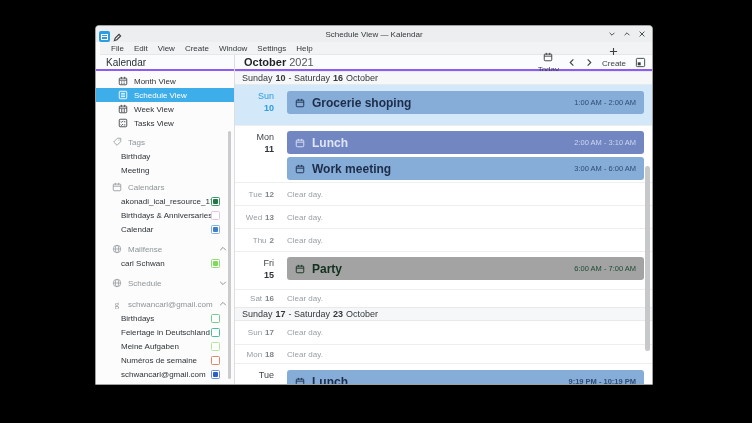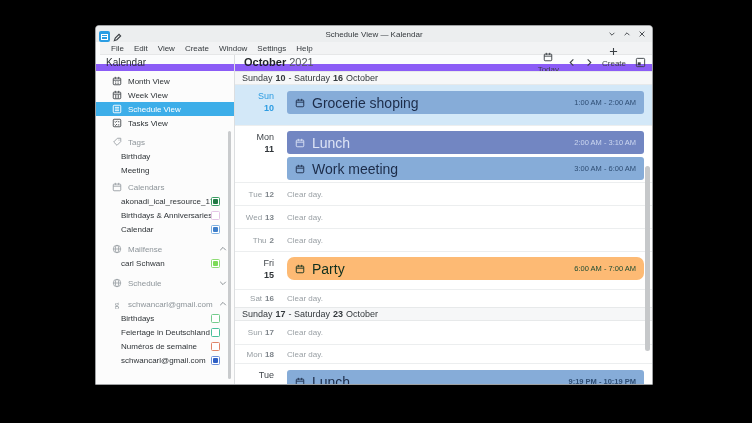--- a/index.html
+++ b/index.html
@@ -19,36 +19,36 @@
   .tb-ctrls { position:absolute; right:6px; top:0; height:16px; display:flex; gap:7px; align-items:center; color:#44484c; }
   .tb-ctrls svg { display:block; }
 
   
   .menubar { position:absolute; left:4px; top:16px; width:100%; height:13px; background:#f2f3f4;
     display:flex; align-items:center; padding-left:6px; border-bottom:1px solid #e6e7e8; }
   .menu-item { font-size:8px; color:#34393d; padding:0 5px; }
 
   
   .headerband { position:absolute; left:0; top:29px; width:100%; height:16px; background:#fbfcfd;
-    border-bottom:7px solid #8b5cf6; }
+    border-bottom:2px solid #8b5cf6; }
   .app-name { position:absolute; left:10px; top:2px; font-size:10px; color:#2b3034; }
   .hb-month { position:absolute; left:148px; top:1px; font-size:11px; color:#1f2326; }
   .hb-month .m { font-weight:bold; }
   .hb-month .y { font-weight:normal; color:#53585c; margin-left:3px; }
   .toolbar { position:absolute; right:6px; top:0; height:15px; display:flex; align-items:center; gap:9px; color:#3a3f44; }
   .tool-btn { display:flex; align-items:center; gap:3px; font-size:8px; color:#3a3f44;flex-direction:column; }
   .tool-btn svg { display:block; }
 
   
   .body { position:absolute; left:0; top:45px; width:100%; height:315px; display:flex; }
   .v-divider { position:absolute; left:138px; top:29px; width:1px; height:331px; background:#dcdee0; }
 
   
   .sidebar { position:relative; width:138px; height:100%; background:#fcfcfc; overflow:hidden; }
-  .side-row { position:relative; height:14px; display:flex; align-items:center; padding-left:16px; font-size:8px; color:#2e3337; }
+  .side-row { position:relative; height:14px; display:flex; align-items:center; padding-left:22px; font-size:8px; color:#2e3337; }
   .side-row .ic { width:10px; height:10px; margin-right:6px; display:inline-flex; color:#474c50; }
   .side-row.selected { background:#3daee9; color:#fff; }
   .side-row.selected .ic { color:#fff; }
   .sec-head { position:relative; height:14px; display:flex; align-items:center; padding-left:16px; font-size:8px; color:#8e959a; }
   .sec-head .ic { width:10px; height:10px; margin-right:6px; display:inline-flex; color:#9aa0a5; }
   .sec-head .chev { position:absolute; right:7px; top:3px; color:#7d8387; }
   .sub-row { position:relative; height:14px; display:flex; align-items:center; padding-left:25px; font-size:8px; color:#2e3337; }
   .spacer5 { height:5px; } .spacer6 { height:6px; } .spacer3 { height:3px; } .spacer7 { height:7px; }
   .cb { position:absolute; right:14px; top:2.5px; width:9px; height:9px; border:1px solid; background:#fff;
     border-radius:1.5px; display:flex; align-items:center; justify-content:center; }
@@ -65,21 +65,21 @@
   .day-row:first-child, .wk-head + .day-row { border-top:none; }
   .day-row.today { background:#d3e8f8; }
   .daycol { width:47px; flex:none; text-align:right; padding-right:8px; padding-top:5px; }
   .daycol .dn { font-size:9px; color:#41464b; line-height:12px; }
   .daycol .dd { font-size:9px; font-weight:bold; color:#2f3438; line-height:12px; }
   .today .daycol .dn, .today .daycol .dd { color:#2d9ce2; }
   .evcol { flex:1; margin-left:5px; margin-right:8px; }
   .event { height:23px; border-radius:3px; display:flex; align-items:center; padding:0 8px; }
   .event + .event { margin-top:3px; }
   .event .ev-ico { display:inline-flex; margin-right:7px; opacity:.9; }
-  .event .ev-title { font-size:14px; font-weight:400; }
+  .event .ev-title { font-size:12px; font-weight:700; }
   .event .ev-time { margin-left:auto; font-size:7.5px; }
   .clear-row { align-items:center; }
   .clear-row .daycol { padding-top:0; display:flex; justify-content:flex-end; align-items:center; gap:3px; }
   .clear-row .cdn { font-size:8px; color:#959ca1; }
   .clear-row .cdd { font-size:8px; font-weight:bold; color:#7e858b; }
   .clear-txt { font-size:8px; color:#9aa0a5; margin-left:5px; }
   .main-scroll { position:absolute; right:2px; top:95px; width:5px; height:185px; background:#c6c8ca; border-radius:2.5px; }
 </style>
 </head>
 <body>
@@ -192,38 +192,38 @@
         <div class="side-row">
           <span class="ic">
             <svg width="10" height="10" viewBox="0 0 12 12" fill="none" stroke="currentColor" stroke-width="1.1">
                 <rect x="1.5" y="2.5" width="9" height="8" rx="1"></rect>
                 <path d="M1.5 5h9M4 1v2.5M8 1v2.5"></path>
                 <path d="M4 7h1M6.8 7h1M4 9h1M6.8 9h1" stroke-width="1.3"></path>
               </svg>
           </span>
           <span>Month View</span>
         </div>
+        <div class="side-row selected">
+          <span class="ic">
+            <svg width="10" height="10" viewBox="0 0 12 12" fill="none" stroke="currentColor" stroke-width="1.1">
+                <rect x="1.5" y="1.5" width="9" height="9" rx="1"></rect>
+                <path d="M3.5 4h5M3.5 6h5M3.5 8h5"></path>
+              </svg>
+          </span>
+          <span>Schedule View</span>
+        </div>
         <div class="side-row">
           <span class="ic">
             <svg width="10" height="10" viewBox="0 0 12 12" fill="none" stroke="currentColor" stroke-width="1.1">
                 <rect x="1.5" y="2.5" width="9" height="8" rx="1"></rect>
                 <path d="M1.5 5h9M4 1v2.5M8 1v2.5"></path>
                 <path d="M4.5 5.5v4.5M7.5 5.5v4.5"></path>
               </svg>
           </span>
           <span>Week View</span>
-        </div>
-        <div class="side-row selected">
-          <span class="ic">
-            <svg width="10" height="10" viewBox="0 0 12 12" fill="none" stroke="currentColor" stroke-width="1.1">
-                <rect x="1.5" y="1.5" width="9" height="9" rx="1"></rect>
-                <path d="M3.5 4h5M3.5 6h5M3.5 8h5"></path>
-              </svg>
-          </span>
-          <span>Schedule View</span>
         </div>
         <div class="side-row">
           <span class="ic">
             <svg width="10" height="10" viewBox="0 0 12 12" fill="none" stroke="currentColor" stroke-width="1.1">
                 <rect x="1.5" y="1.5" width="9" height="9" rx="1"></rect>
                 <path d="M3.2 4.2l1 1 1.8-1.8M7 4.5h1.8M3.2 8l1 1 1.8-1.8M7 8.3h1.8"></path>
               </svg>
           </span>
           <span>Tasks View</span>
         </div>
@@ -326,20 +326,26 @@
         </div>
         <div class="sub-row">
           <span>Birthdays</span>
           <span class="cb" style="border-color: rgb(116, 204, 140);">
               <i style="background: rgb(255, 255, 255);"></i>
             </span>
         </div>
         <div class="sub-row">
           <span>Feiertage in Deutschland</span>
           <span class="cb" style="border-color: rgb(70, 192, 154);">
+              <i style="background: rgb(255, 255, 255);"></i>
+            </span>
+        </div>
+        <div class="sub-row">
+          <span>Meine Aufgaben</span>
+          <span class="cb" style="border-color: rgb(181, 230, 160);">
               <i style="background: rgb(255, 255, 255);"></i>
             </span>
         </div>
         <div class="sub-row">
           <span>Numéros de semaine</span>
           <span class="cb" style="border-color: rgb(224, 132, 104);">
               <i style="background: rgb(255, 255, 255);"></i>
             </span>
         </div>
         <div class="sub-row">
@@ -433,21 +439,21 @@
           </div>
           <span class="clear-txt">Clear day.</span>
         </div>
 
         <div class="day-row" style="height:38px">
           <div class="daycol">
             <div class="dn">Fri</div>
             <div class="dd">15</div>
           </div>
           <div class="evcol" style="padding-top:5px">
-            <div class="event" style="background: #fdba74; color: rgb(17, 48, 30); border-radius: 7px;">
+            <div class="event" style="background: #a3a3a3; color: rgb(17, 48, 30);">
               <span class="ev-ico">
                 <svg width="10" height="10" viewBox="0 0 12 12" fill="none" stroke="currentColor" stroke-width="1.2">
                     <rect x="1.5" y="2.5" width="9" height="8" rx="1"></rect>
                     <path d="M1.5 5h9M4 1v2.5M8 1v2.5"></path>
                   </svg>
               </span>
               <span class="ev-title">Party</span>
               <span class="ev-time" style="color: rgb(29, 76, 50);">6:00 AM - 7:00 AM</span>
             </div>
           </div>

